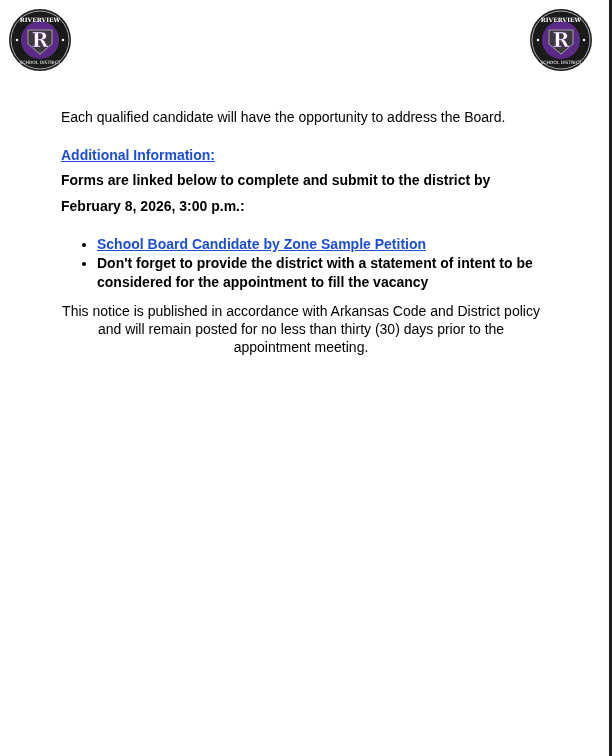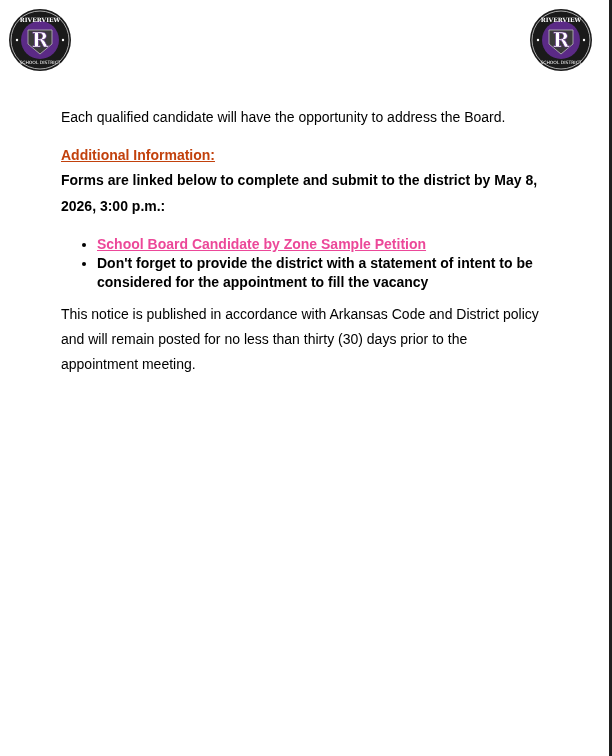--- a/index.html
+++ b/index.html
@@ -18,33 +18,33 @@
   }
   .logo.left { left: 8px; top: 8px; }
   .logo.right { left: 529px; top: 8px; }
   .content {
     position: absolute; left: 61px; top: 105px; width: 480px;
     font-size: 14px; line-height: 24px;
   }
   p { margin: 0; }
   .p1 { margin-bottom: 14px; }
   .heading-link {
-    color: #c2410c; font-weight: bold; text-decoration: underline;
+    color: #1d4ed8; font-weight: bold; text-decoration: underline;
     display: block; line-height: 24px;
   }
   .p2 { margin-bottom: 10px; }
   .bold { font-weight: bold; }
   .p3 { margin-bottom: 16px; line-height: 26px; }
   ul {
     margin: 0 0 10px 0; padding-left: 36px;
     font-weight: bold; line-height: 19px;
   }
   ul li { margin: 0; }
-  .petition-link { color: #ec4899; text-decoration: underline; }
-  .p4 { line-height: 25px; }
+  .petition-link { color: #1d4ed8; text-decoration: underline; }
+  .p4 { line-height: 18px; text-align: center; }
 </style>
 </head>
 <body>
 
 <div class="right-border"></div>
 
 <svg class="logo left" viewBox="0 0 64 64">
   <circle cx="32" cy="32" r="31" fill="#1a1a1a"></circle>
   <circle cx="32" cy="32" r="29" fill="none" stroke="#d0d0d0" stroke-width="0.8"></circle>
   <circle cx="32" cy="32" r="19" fill="#5b2a86"></circle>
@@ -66,21 +66,21 @@
   <text x="32" y="56" text-anchor="middle" font-family="DejaVu Sans, sans-serif" font-size="4.5" fill="#ffffff">SCHOOL DISTRICT</text>
   <circle cx="9" cy="32" r="1.2" fill="#ffffff"></circle>
   <circle cx="55" cy="32" r="1.2" fill="#ffffff"></circle>
 </svg>
 
 <div class="content">
   <p class="p1">Each qualified candidate will have the opportunity to address the Board.</p>
 
   <a class="heading-link">Additional Information:</a>
 
-  <p class="p3 bold">Forms are linked below to complete and submit to the district by May 8, 2026, 3:00 p.m.:</p>
+  <p class="p3 bold">Forms are linked below to complete and submit to the district by February 8, 2026, 3:00 p.m.:</p>
 
   <ul>
     <li>
       <a class="petition-link">School Board Candidate by Zone Sample Petition</a>
     </li>
     <li>
       <span>Don't forget to provide the district with a statement of intent to be considered for the appointment to fill the vacancy</span>
     </li>
   </ul>
 

